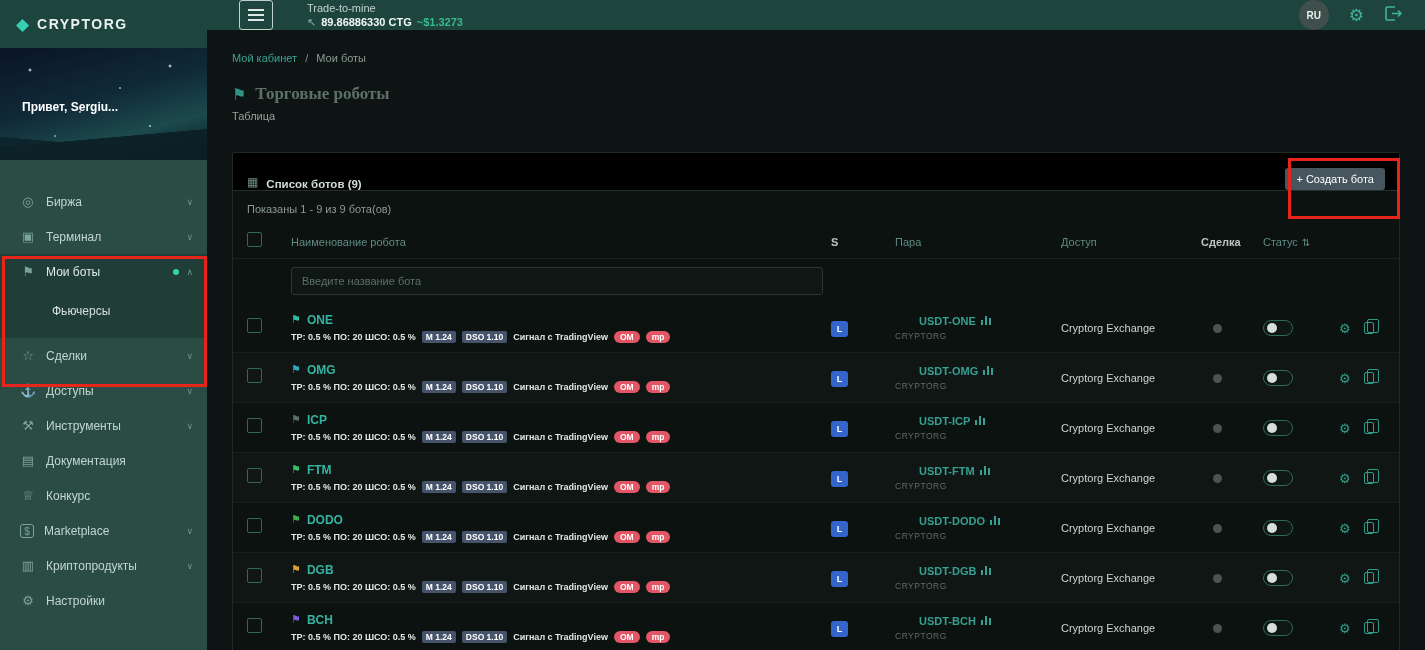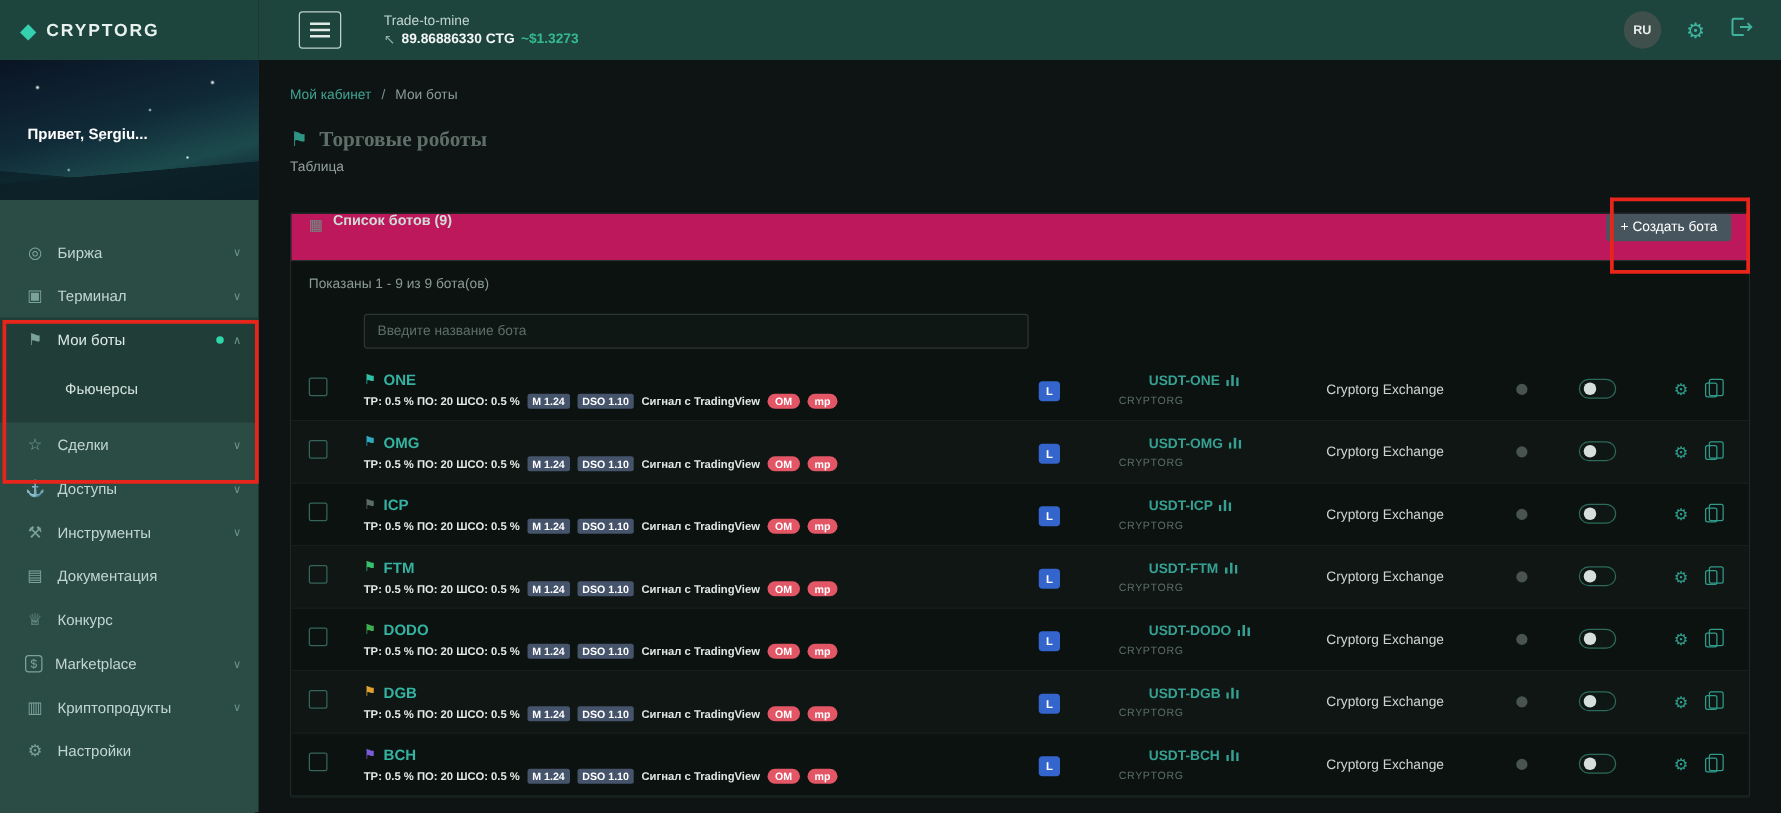--- a/index.html
+++ b/index.html
@@ -61,22 +61,22 @@
   .bc-link { color:#3fa294; cursor:pointer;text-align:right; }
   .bc-sep { color:#7e8f8a; margin:0 5px; }
   .bc-cur { color:#8a9a95; }
   .page-title-row { margin-top:20px; display:flex; align-items:center; gap:9px;font-family:Liberation Serif, serif; }
   .title-flag::before { content:"⚑"; color:#2e9485; font-size:16px; }
   .page-title { color:#5d6f68; font-size:17px; font-weight:bold; }
   .page-subtitle { margin-top:6px; color:#93a19b; font-size:11px; }
 
   
   .card { margin-top:30px; border:1px solid #1d2a26; border-radius:2px; overflow:hidden; }
-  .card-header { height:38px; background:#be185d; border-bottom:1px solid #223029;
-                 display:flex; align-items:flex-start; padding:0 14px; }
+  .card-header { height:38px; background:#000000; border-bottom:1px solid #223029;
+                 display:flex; align-items:flex-end; padding:0 14px; }
   .tbl-ico::before { content:"▦"; color:#6f8d84; font-size:12px; margin-right:8px; }
   .card-title { color:#cfdcd7; font-size:11.5px; font-weight:bold; }
   .create-btn { margin-left:auto; background:#47565e; border:none; color:#ffffff; font-size:11px;
                 padding:5px 11px; border-radius:3px; cursor:pointer; font-family:inherit; }
   .card-body { background:#0c1210; padding-top:12px; }
   .shown-text { padding:0 14px 10px; font-size:11px; color:#8a9a94; }
 
   .tgrid { display:grid; grid-template-columns:44px 540px 56px 164px 150px 56px 82px 1fr;
            align-items:center; padding:0 14px; }
   .thead { height:34px; border-bottom:1px solid #18231f; }
@@ -266,20 +266,30 @@
 
       <div class="card">
         <div class="card-header">
           <span class="tbl-ico"></span>
           <span class="card-title">Список ботов (9)</span>
           <button class="create-btn">+ Создать бота</button>
         </div>
         <div class="card-body">
           <div class="shown-text">Показаны 1 - 9 из 9 бота(ов)</div>
 
+          <div class="tgrid thead">
+            <div><span class="checkbox"></span></div>
+            <div class="th muted">Наименование робота</div>
+            <div class="th light">S</div>
+            <div class="th muted pair-cell">Пара</div>
+            <div class="th muted access-cell">Доступ</div>
+            <div class="th light">Сделка</div>
+            <div class="th muted status-cell"><span>Статус</span><span class="sort-ico"></span></div>
+            <div></div>
+          </div>
 
           <div class="tgrid filter-row">
             <div></div>
             <input class="filter-input" type="text" placeholder="Введите название бота" style="">
           </div>
 
           <div id="tbody">
   <div class="tgrid trow">
     <div><span class="checkbox"></span></div>
     <div class="name-cell">

